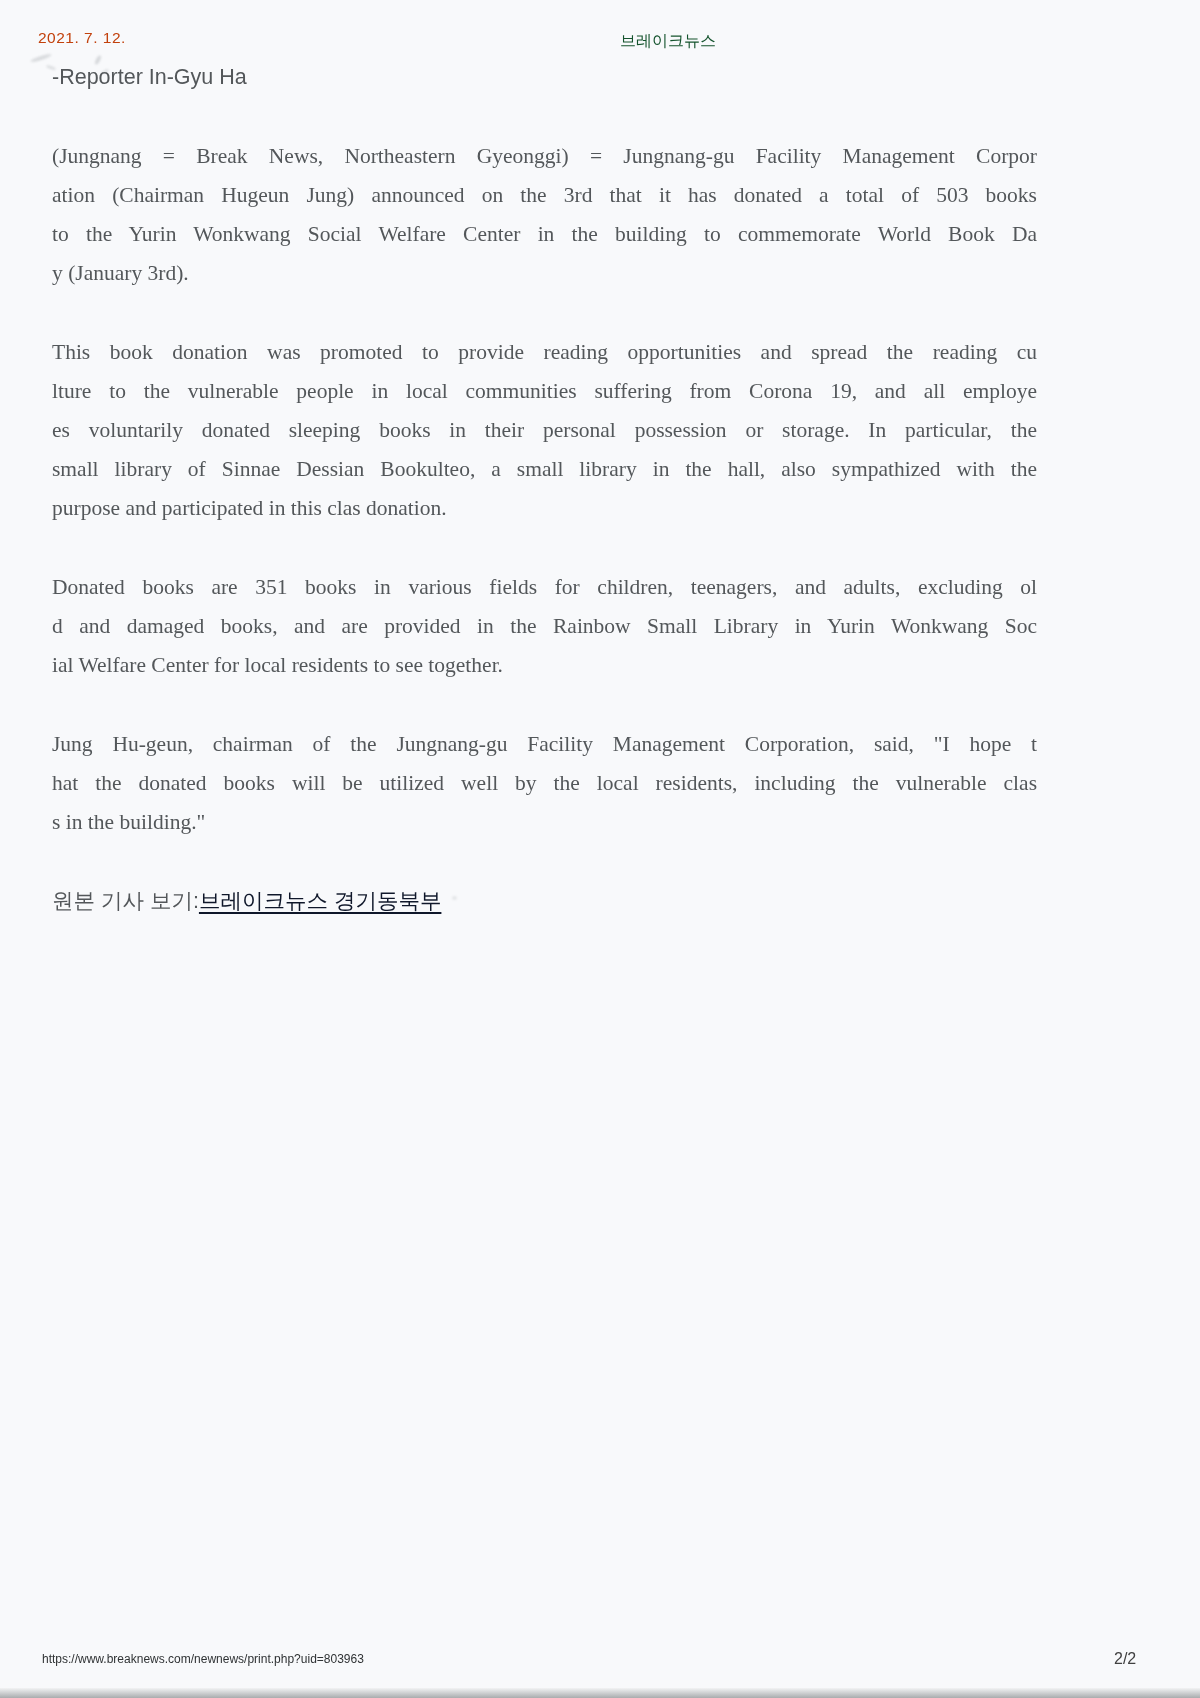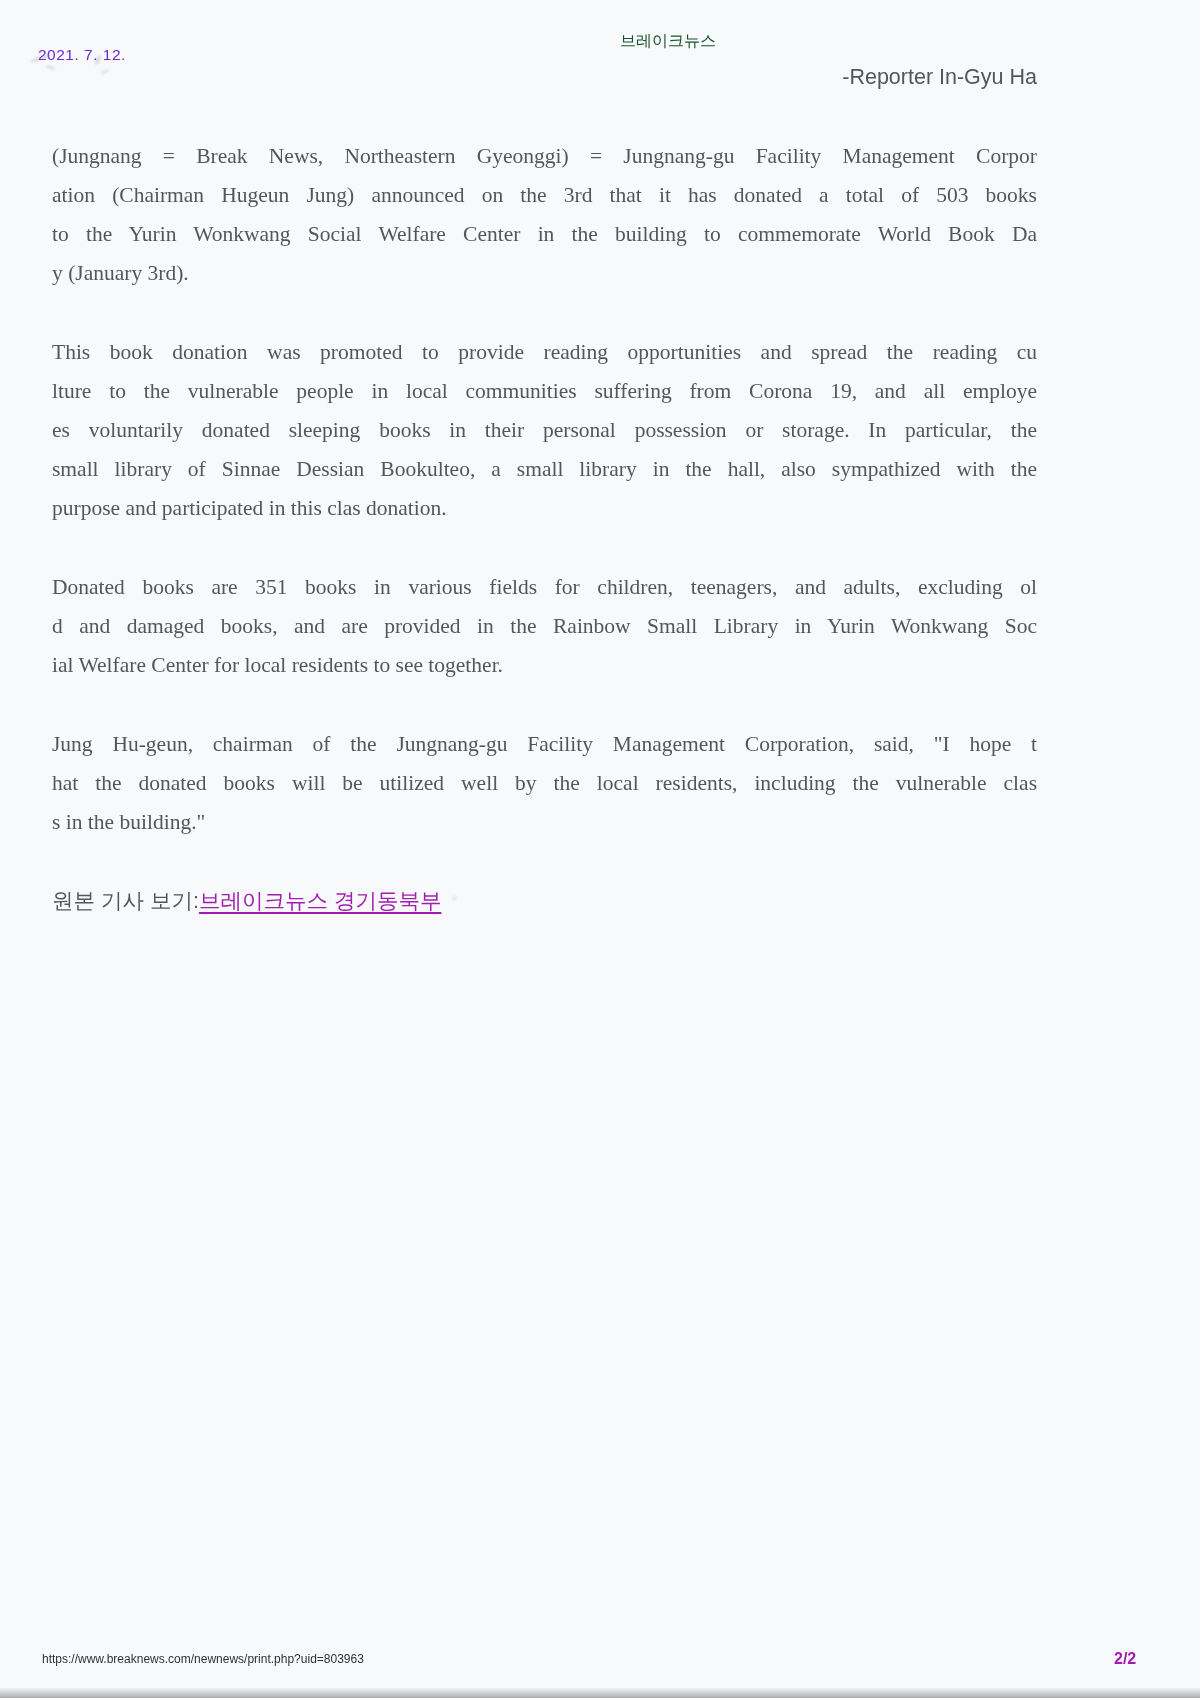--- a/index.html
+++ b/index.html
@@ -14,73 +14,71 @@
     background: #f8f9fb;
     overflow: hidden;
     margin: 0 auto;
   }
 
   
   .print-date {
     position: absolute;
     top: 29px; left: 38px;
     font-size: 15.5px;
-    color: #6d28d9;
+    color: #c2410c;
     letter-spacing: 0.5px;
-    margin-top: 17px;
   }
   .site-title {
     position: absolute;
     top: 31px; left: 620px;
     font-size: 16px;
     color: #14532d;
   }
 
   
   .content {
     position: absolute;
     top: 58px; left: 52px;
     width: 985px;
     font-size: 21.5px;
     color: #53575a;
   }
-  .line { line-height: 39px; white-space: nowrap; text-align: right; }
+  .line { line-height: 39px; white-space: nowrap; }
   .para { margin: 0 0 0 0; padding-top: 40px; }
   .para .jline {
     line-height: 39px;
     text-align: justify;
     text-align-last: justify;
     white-space: normal;
     font-family: Liberation Serif, serif;
   }
   .para .jline.last {
     text-align-last: left;
   }
   .reporter { padding-top: 0; }
 
   .source-line { padding-top: 40px; line-height: 39px; }
   .source-link {
-    color: #a21caf;
+    color: #0f172a;
     text-decoration-thickness: 2px;
     text-underline-offset: 4px;
   }
 
   
   .footer-url {
     position: absolute;
     left: 42px; top: 1652px;
     font-size: 12px;
     color: #2f3234;
   }
   .page-number {
     position: absolute;
     left: 1114px; top: 1650px;
     font-size: 16px;
-    color: #a21caf;
-    font-weight: bold;
+    color: #404040;
   }
 
   
   .scan-edge {
     position: absolute;
     left: 0; bottom: 0;
     width: 100%; height: 10px;
     background: linear-gradient(#f2f3f4, #a9acae);
   }
   .smudge {

